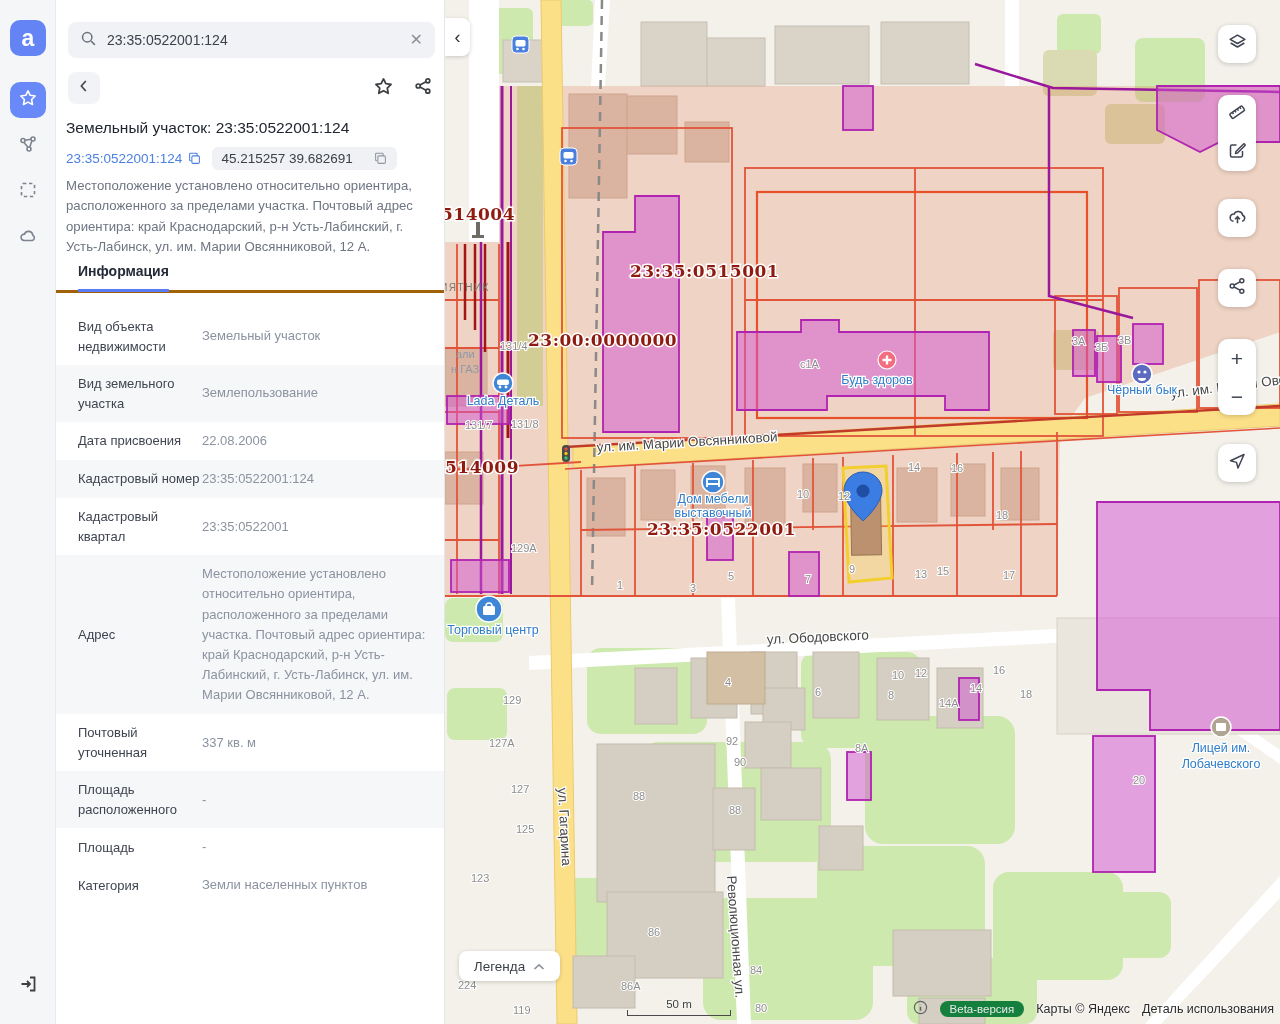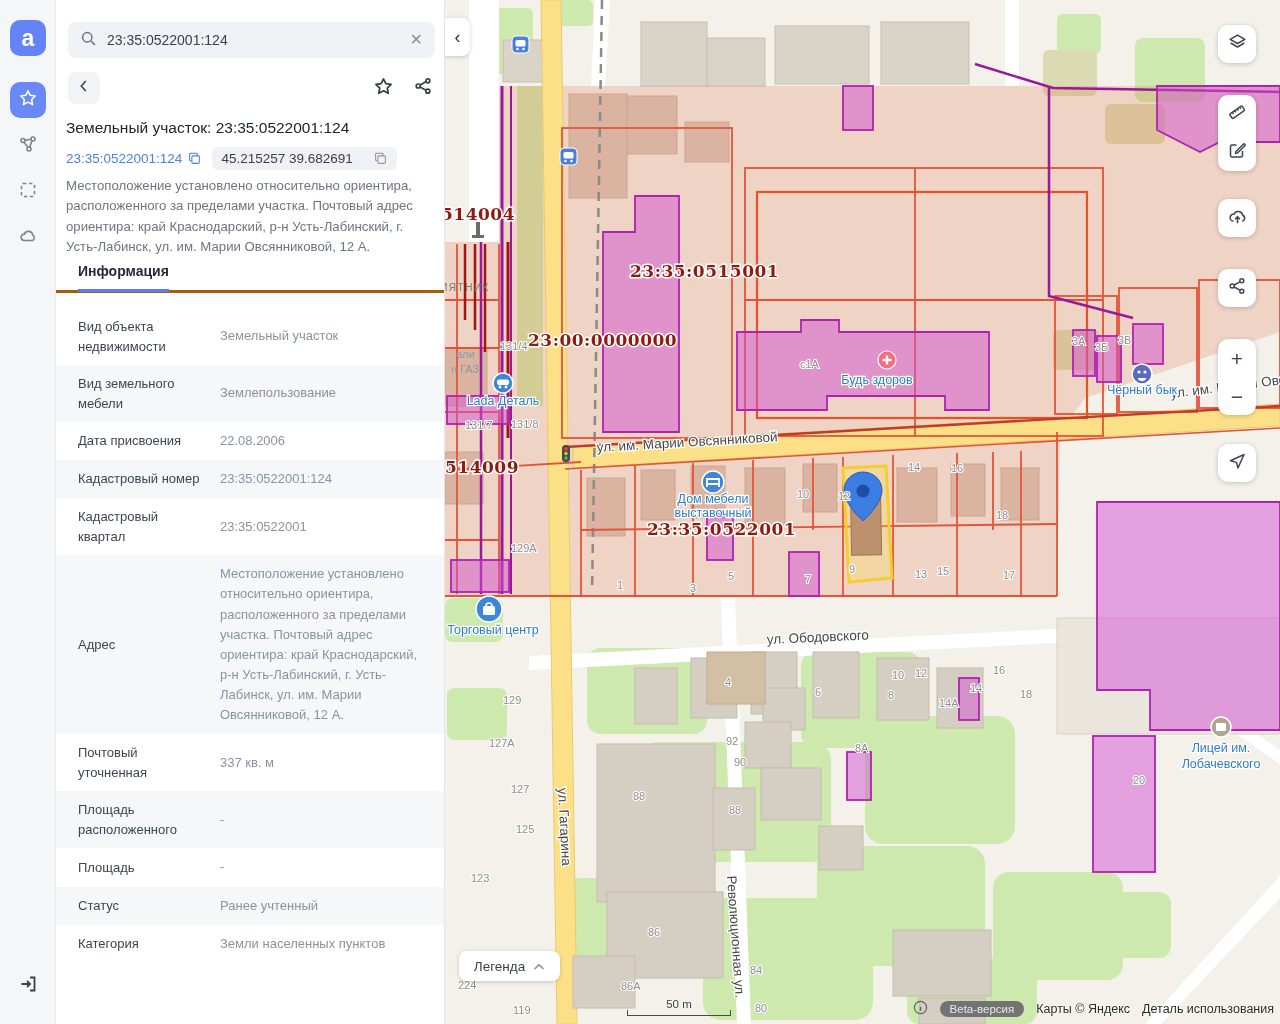--- a/index.html
+++ b/index.html
@@ -46,21 +46,21 @@
   .desc { position:absolute; left:10px; top:176px; width:372px; font-size:13.2px;
     line-height:1.55; color:#6e7582; }
   .tabs { position:absolute; left:0; top:263px; width:389px; height:30px;
     border-bottom:3px solid #a16207; }
   .tab { position:absolute; left:22px; top:0; font-size:14px; font-weight:bold;
     color:#242a38; padding-bottom:10px; border-bottom:3px solid #5b7cf7; cursor:pointer; }
   .table { position:absolute; left:0; top:308px; width:389px; }
   .row { display:flex; align-items:center; padding:9px 14px 9px 22px; }
   .row.alt { background:#f6f7f9; }
   .rl { width:122px; flex:0 0 auto; font-size:13px; color:#3e4450; line-height:1.5; }
-  .rv { margin-left:20px; font-size:13px; color:#8b92a0; line-height:1.55; }
+  .rv { margin-left:2px; font-size:13px; color:#8b92a0; line-height:1.55; }
 
   
   .map { position:absolute; left:445px; top:0; width:835px; height:1024px; overflow:hidden; }
   .map svg.basemap { position:absolute; left:0; top:0; }
   .collapse-tab { position:absolute; left:0; top:18px; width:25px; height:38px; background:#fff;
     border-radius:0 8px 8px 0; box-shadow:0 1px 4px rgba(0,0,0,.18); display:flex;
     align-items:center; justify-content:center; font-size:18px; color:#2b2f38; cursor:pointer; z-index:3; }
   .ctrl { position:absolute; left:773px; width:38px; background:#fff; border-radius:10px;
     box-shadow:0 1px 5px rgba(0,0,0,.2); z-index:3; display:flex; flex-direction:column; }
   .ctrl-btn { width:38px; height:38px; display:flex; align-items:center; justify-content:center; cursor:pointer; }
@@ -71,21 +71,21 @@
     justify-content:center; gap:8px; font-size:13.5px; color:#3a3f47; cursor:pointer; z-index:3; }
   .legend-btn svg { stroke:#8a9099; fill:none; stroke-width:1.6; }
   .scalebar { position:absolute; left:182px; top:998px; width:104px; z-index:3; }
   .scale-label { display:block; text-align:center; font-size:11.5px; color:#3c3c3c;
     text-shadow:0 0 2px #fff,0 0 2px #fff; margin-bottom:0; }
   .scale-line { height:6px; border-left:1.5px solid #4a4a4a; border-right:1.5px solid #4a4a4a;
     border-bottom:1.5px solid #4a4a4a; }
   .attribution { position:absolute; right:6px; top:1000px; display:flex; align-items:center;
     gap:12px; z-index:3; font-size:12.5px; color:#2b2b2b;
     text-shadow:0 0 2px #fff,0 0 3px #fff; }
-  .beta-pill { background:#737373; color:#e9e9ea; border-radius:9px; padding:2px 10px;
+  .beta-pill { background:#15803d; color:#e9e9ea; border-radius:9px; padding:2px 10px;
     font-size:11.5px; text-shadow:none; }
   .attr-link { cursor:pointer; }
   .info-ic svg { stroke:#5f6368; fill:none; stroke-width:1.3; }
 
   
   text { font-family:"Liberation Sans", sans-serif; }
   .cl { font-family:"DejaVu Serif", serif; font-weight:bold; font-size:17px; fill:#8e1a10;
     letter-spacing:.5px; paint-order:stroke; stroke:#fff; stroke-width:3px; }
   .st { font-size:13.5px; fill:#474747; paint-order:stroke; stroke:#fff; stroke-width:2.5px; }
   .hn text { font-size:11px; fill:#8d8d8d; paint-order:stroke; stroke:#fff; stroke-width:2px; }
@@ -187,21 +187,21 @@
     <div class="tabs">
       <div class="tab">Информация</div>
     </div>
 
     <div class="table">
       <div class="row">
           <div class="rl">Вид объекта недвижимости</div>
           <div class="rv">Земельный участок</div>
         </div>
       <div class="row alt">
-          <div class="rl">Вид земельного мебели</div>
+          <div class="rl">Вид земельного участка</div>
           <div class="rv">Землепользование</div>
         </div>
       <div class="row">
           <div class="rl">Дата присвоения</div>
           <div class="rv">22.08.2006</div>
         </div>
       <div class="row alt">
           <div class="rl">Кадастровый номер</div>
           <div class="rv">23:35:0522001:124</div>
         </div>
@@ -217,24 +217,20 @@
           <div class="rl">Почтовый уточненная</div>
           <div class="rv">337 кв. м</div>
         </div>
       <div class="row alt">
           <div class="rl">Площадь расположенного</div>
           <div class="rv">-</div>
         </div>
       <div class="row">
           <div class="rl">Площадь</div>
           <div class="rv">-</div>
-        </div>
-      <div class="row alt">
-          <div class="rl">Статус</div>
-          <div class="rv">Ранее учтенный</div>
         </div>
       <div class="row">
           <div class="rl">Категория</div>
           <div class="rv">Земли населенных пунктов</div>
         </div>
     </div>
   </section>
 
   <div class="map">
     <svg class="basemap" width="835" height="1024" viewBox="0 0 835 1024">

